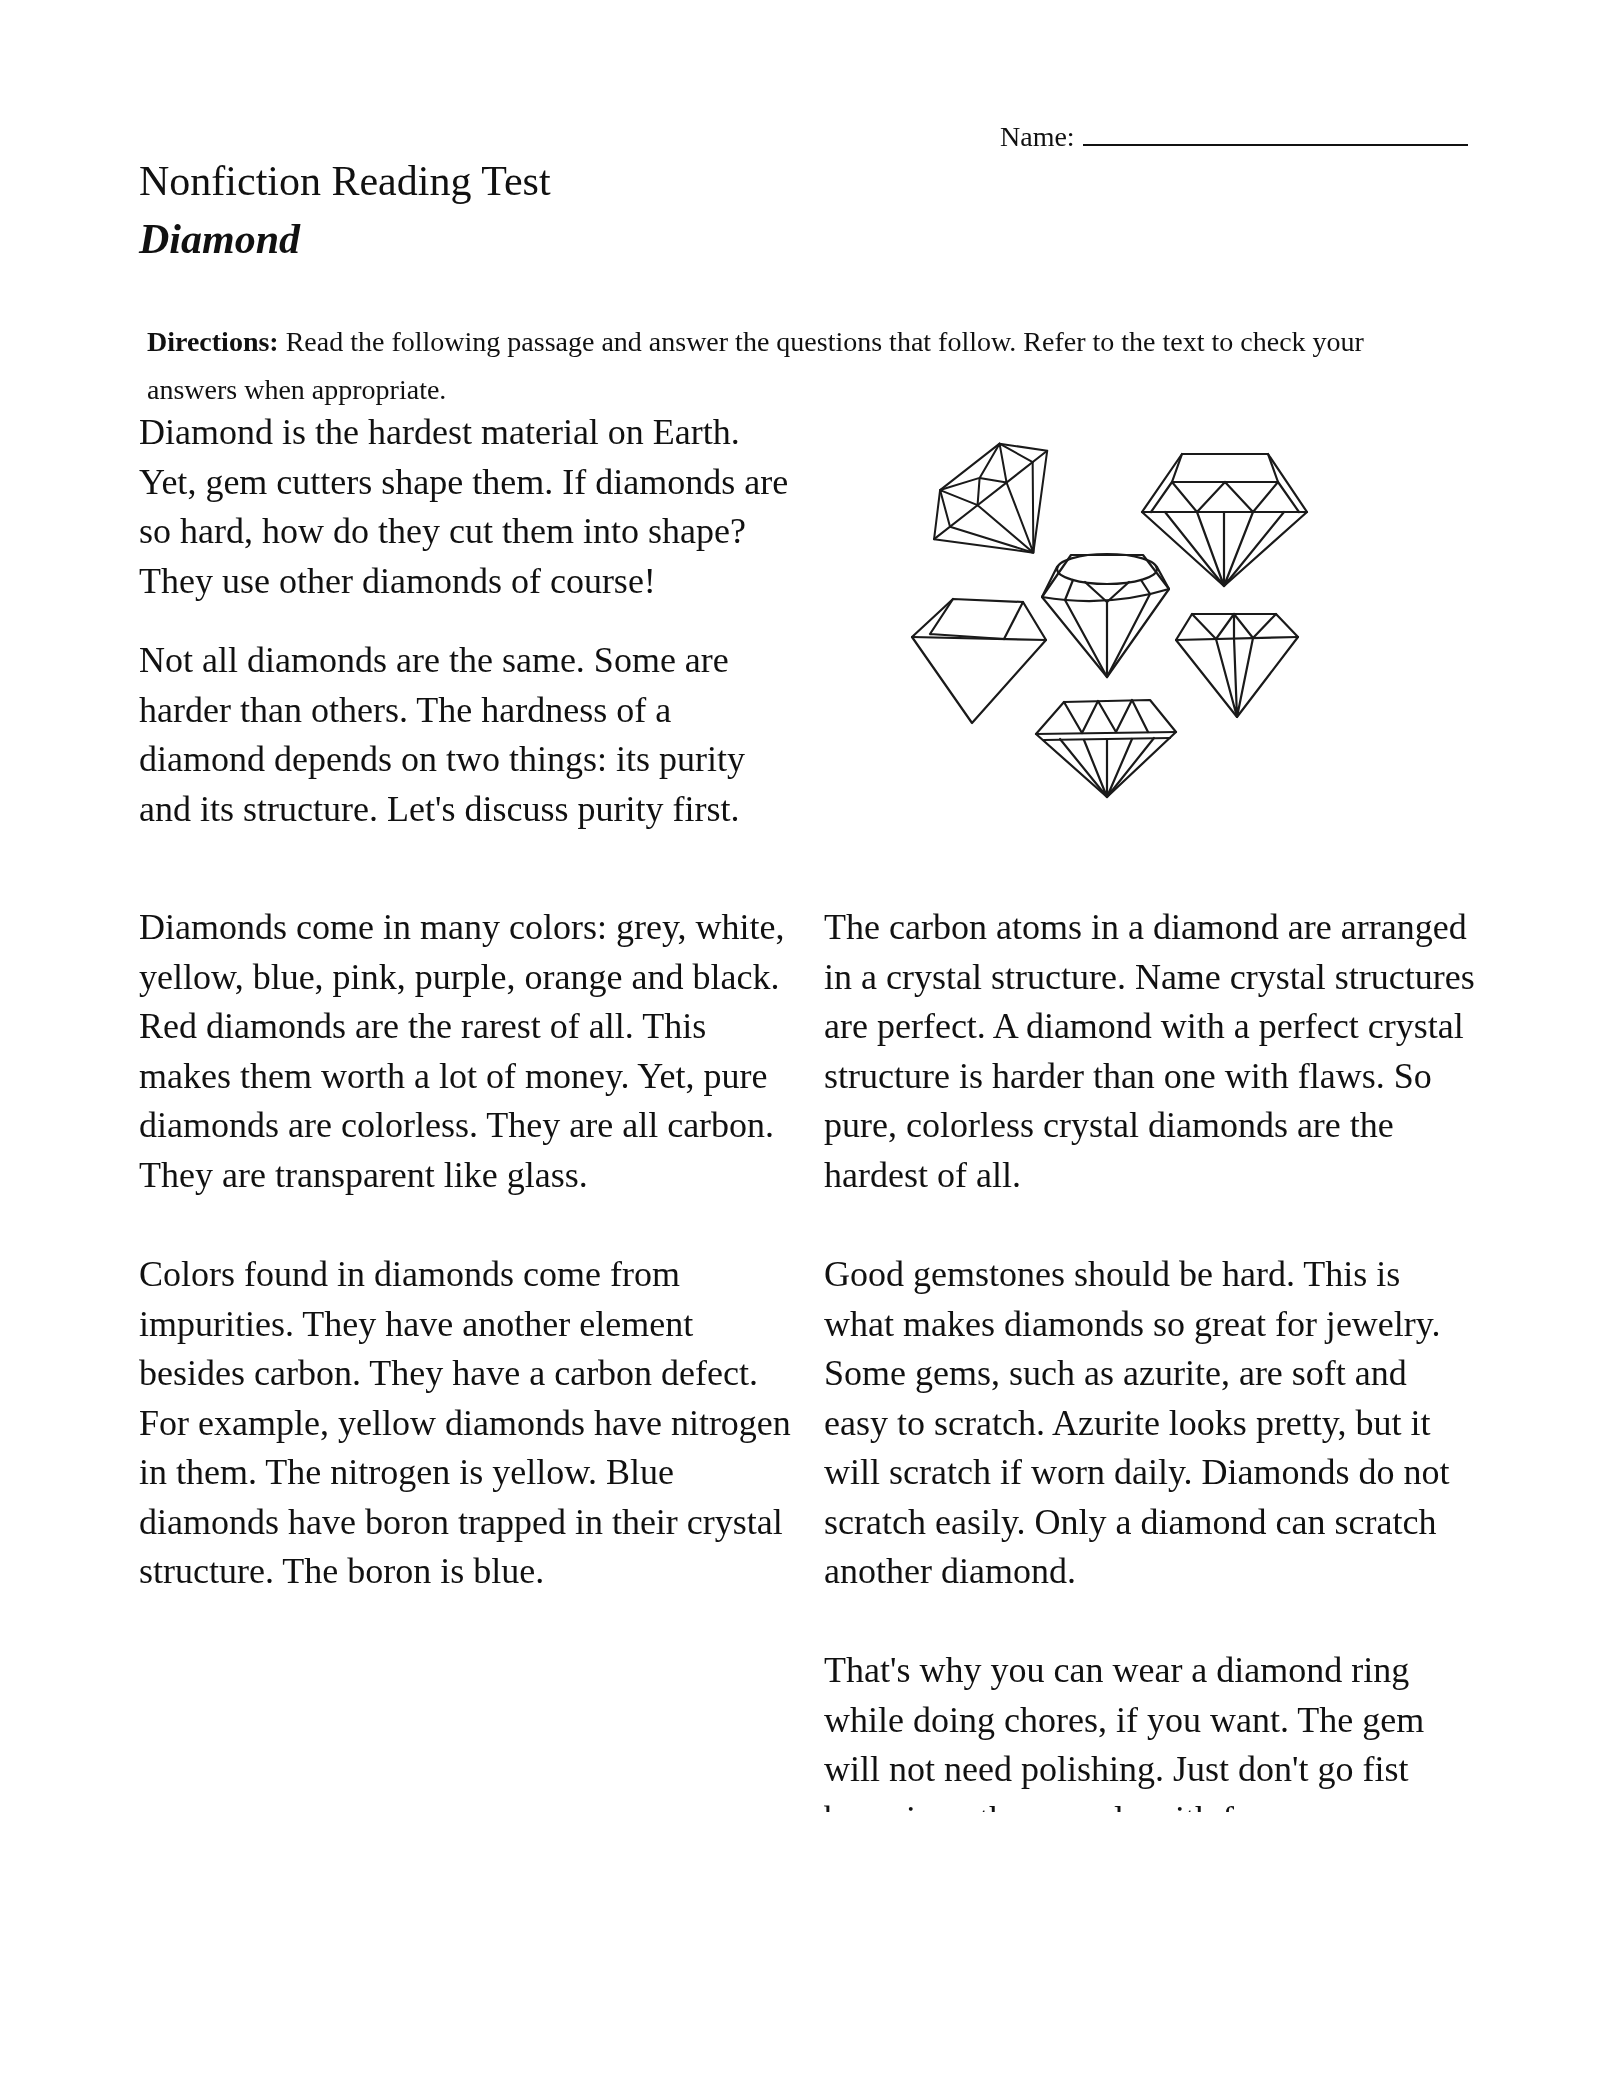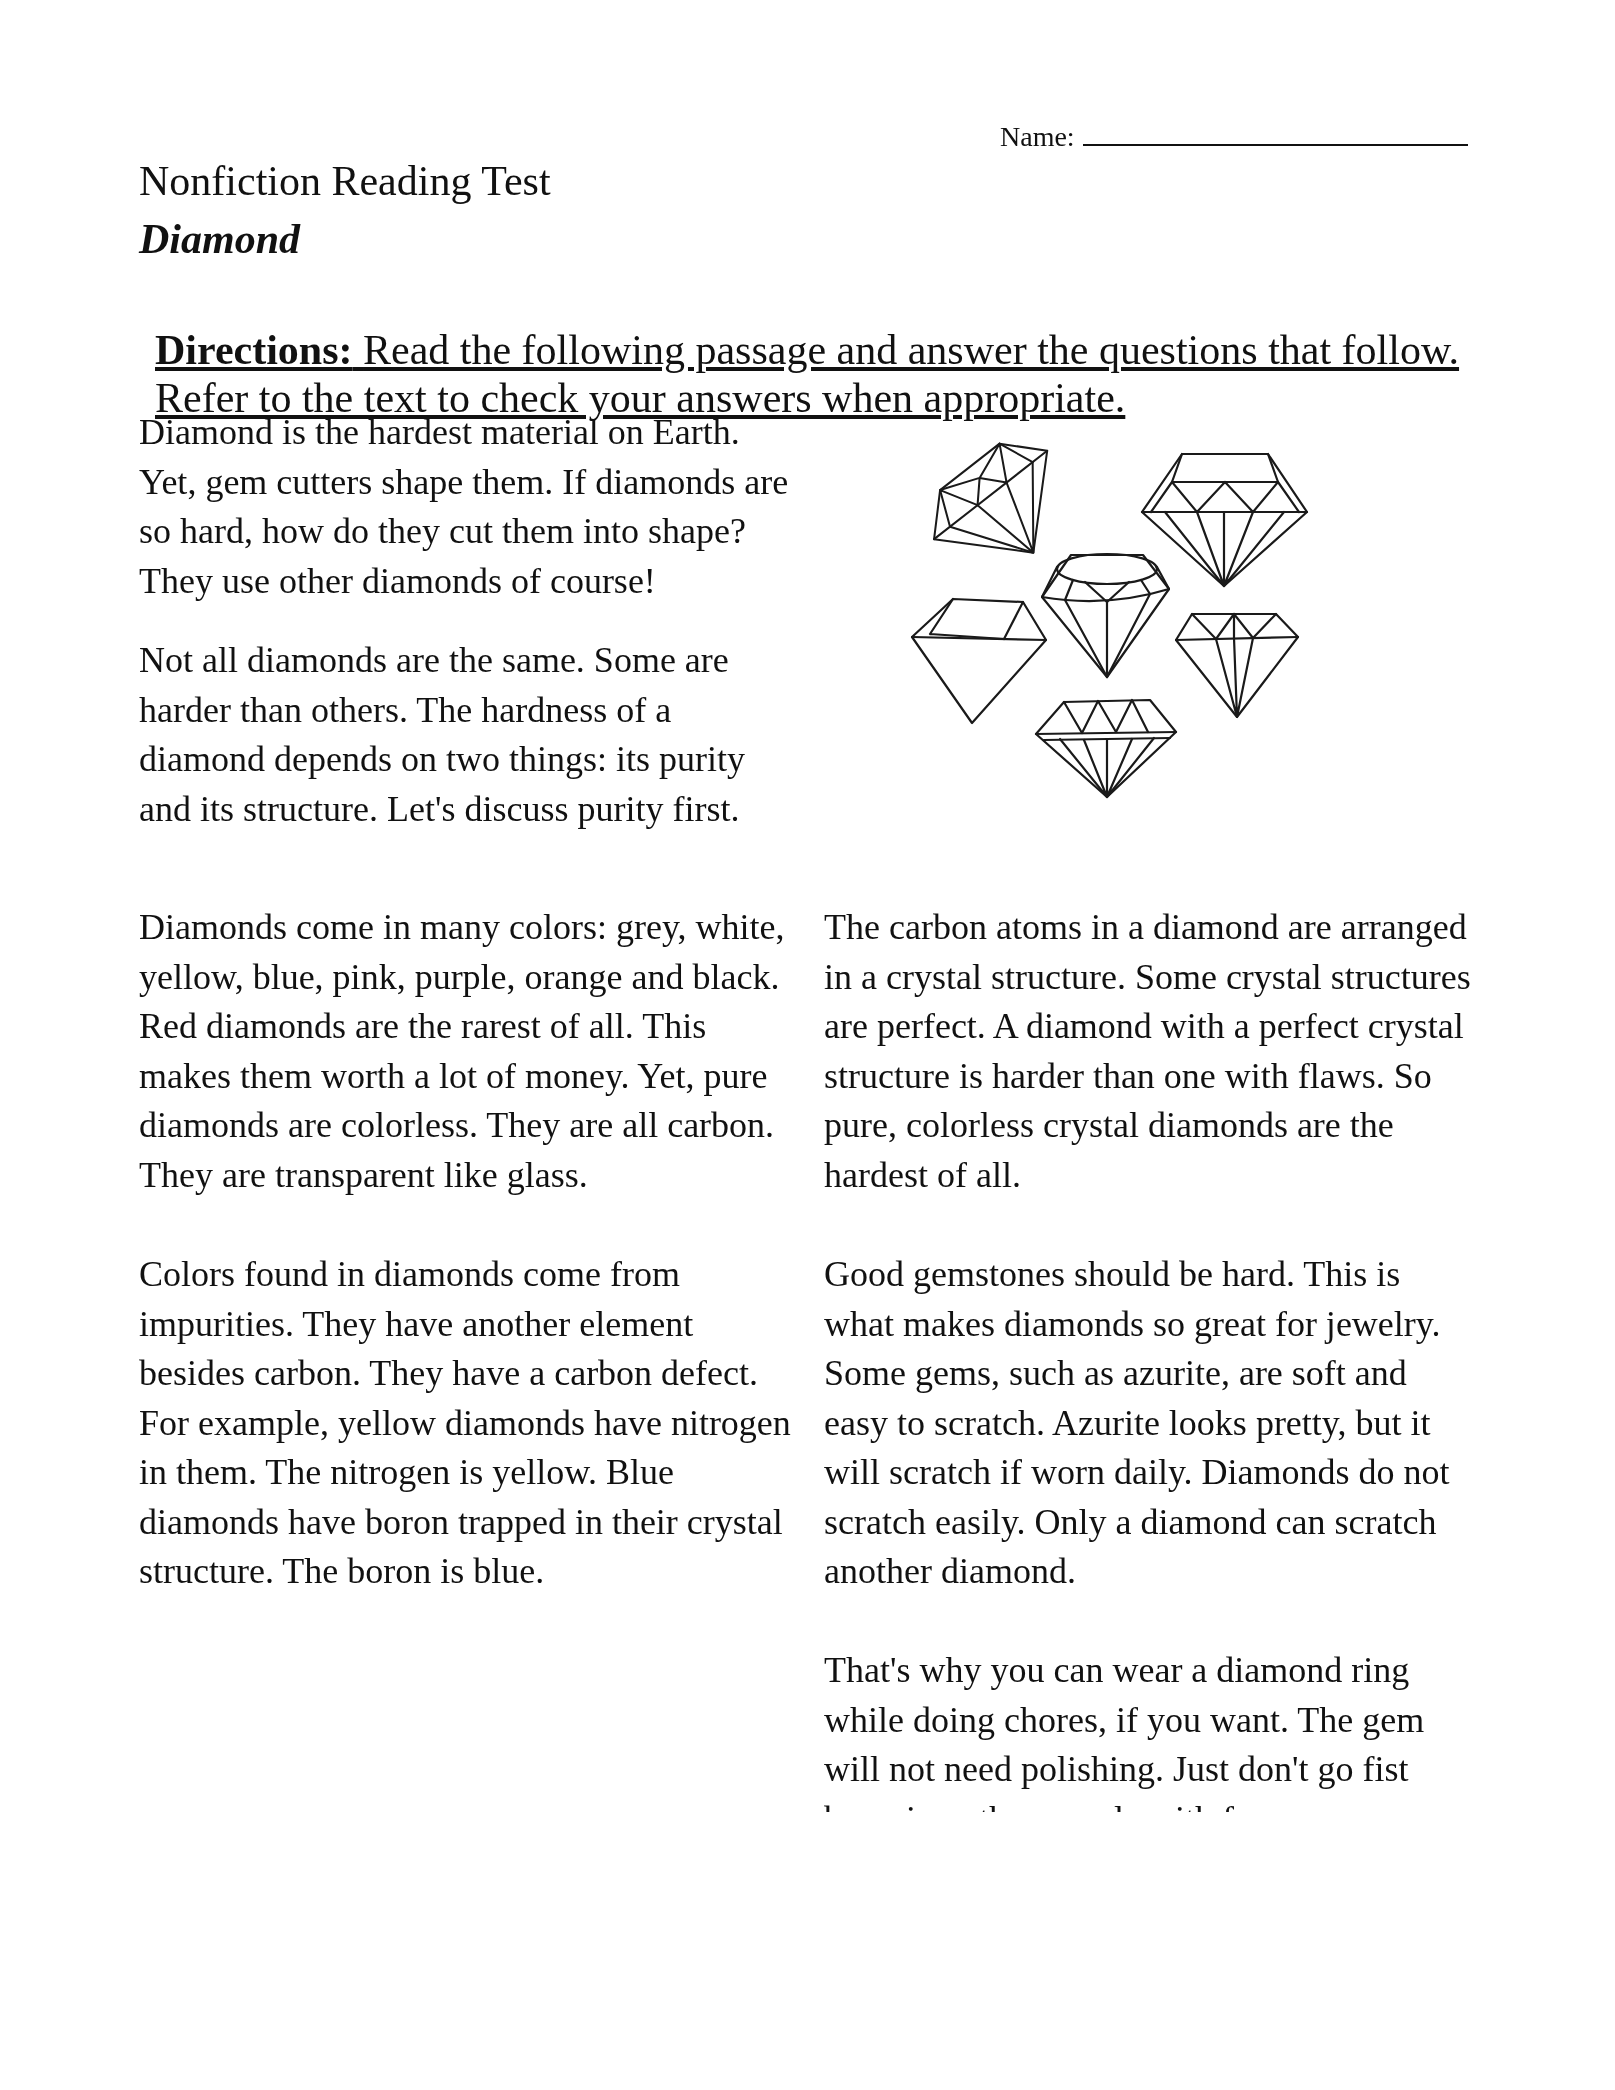--- a/index.html
+++ b/index.html
@@ -44,24 +44,23 @@
     font-size:42px;
     line-height:1.15;
     font-weight:bold;
     font-style:italic;
   }
   .directions{
     position:absolute;
     left:139px;
     top:310px;
     width:1305px;
-    margin:16px;
-    font-size:42px;
+    margin:8px;
+    font-size:28px;
     line-height:48px;
-    text-decoration:underline;
   }
   .dir-label{font-weight:bold;}
   .par{
     position:absolute;
     width:655px;
     margin:0;
     font-size:36px;
     line-height:49.5px;
   }
   .colL{left:139px;}
@@ -93,21 +92,21 @@
   <h1 class="title">Nonfiction Reading Test</h1>
   <div class="subtitle">Diamond</div>
 
   <p class="directions"><span class="dir-label">Directions:</span> <span>Read the following passage and answer the questions that follow. Refer to the text to check your answers when appropriate.</span></p>
 
   <p class="par colL" style="top:408px">Diamond is the hardest material on Earth. Yet, gem cutters shape them. If diamonds are so hard, how do they cut them into shape? They use other diamonds of course!</p>
   <p class="par colL" style="top:636px">Not all diamonds are the same. Some are harder than others. The hardness of a diamond depends on two things: its purity and its structure. Let's discuss purity first.</p>
   <p class="par colL" style="top:903px">Diamonds come in many colors: grey, white, yellow, blue, pink, purple, orange and black. Red diamonds are the rarest of all. This makes them worth a lot of money. Yet, pure diamonds are colorless. They are all carbon. They are transparent like glass.</p>
   <p class="par colL" style="top:1250px">Colors found in diamonds come from impurities. They have another element besides carbon. They have a carbon defect. For example, yellow diamonds have nitrogen in them. The nitrogen is yellow. Blue diamonds have boron trapped in their crystal structure. The boron is blue.</p>
 
-  <p class="par colR" style="top:903px">The carbon atoms in a diamond are arranged in a crystal structure. Some crystal structures are perfect. A diamond with a perfect crystal structure is harder than one with flaws. So pure, colorless crystal diamonds are the hardest of all.</p>
+  <p class="par colR" style="top:903px">The carbon atoms in a diamond are arranged in a crystal structure. Name crystal structures are perfect. A diamond with a perfect crystal structure is harder than one with flaws. So pure, colorless crystal diamonds are the hardest of all.</p>
   <p class="par colR" style="top:1250px">Good gemstones should be hard. This is what makes diamonds so great for jewelry. Some gems, such as azurite, are soft and easy to scratch. Azurite looks pretty, but it will scratch if worn daily. Diamonds do not scratch easily. Only a diamond can scratch another diamond.</p>
   <p class="par colR" style="top:1646px">That's why you can wear a diamond ring while doing chores, if you want. The gem will not need polishing. Just don't go fist bumping other people with fancy engagement rings. It will end badly.</p>
 
   <svg class="illus" viewBox="0 0 600 420" aria-hidden="true">
 
     <g transform="translate(180,114) rotate(-38) scale(0.92)">
       <path d="M-80,-14 L-42,-52 L40,-52 L76,-14 L-4,64 Z"></path>
       <path d="M-80,-14 L76,-14"></path>
       <path d="M-42,-52 L-58,-14 M-42,-52 L-20,-14 M40,-52 L56,-14 M40,-52 L20,-14 M-20,-14 L0,-36 L20,-14 M0,-36 L-42,-52 M0,-36 L40,-52"></path>
       <path d="M-58,-14 L-4,64 M-20,-14 L-4,64 M20,-14 L-4,64 M56,-14 L-4,64"></path>

